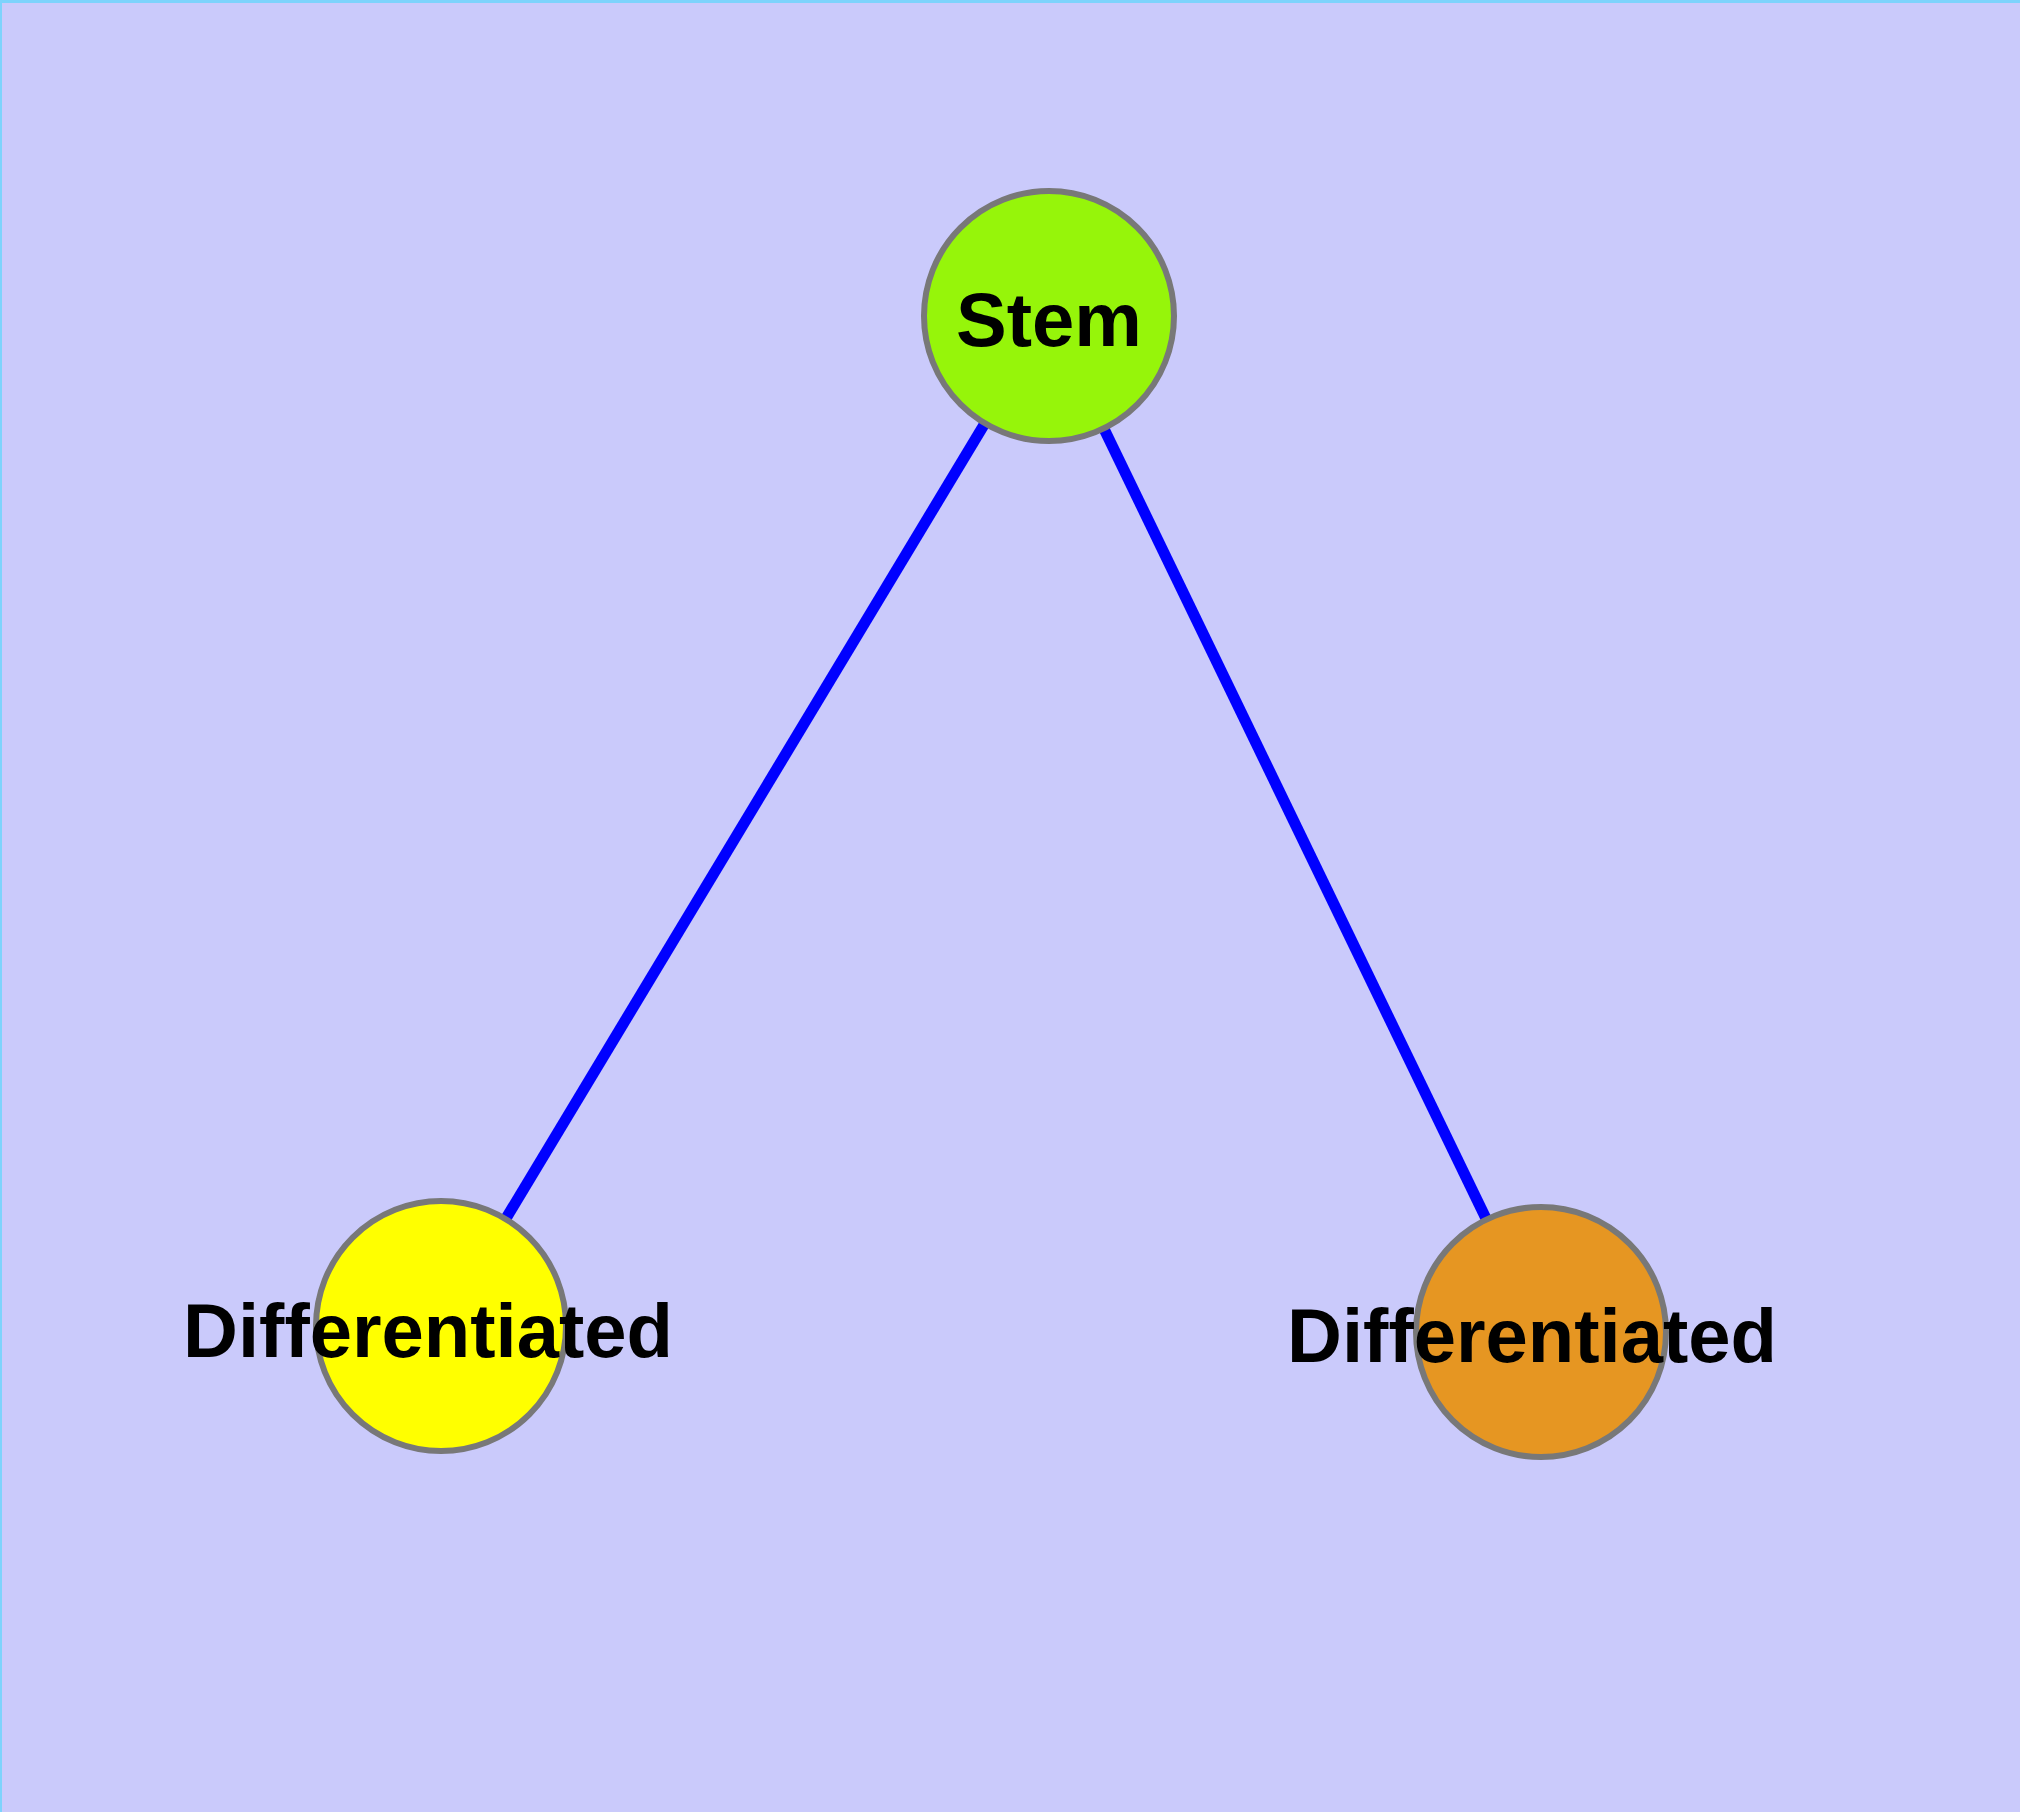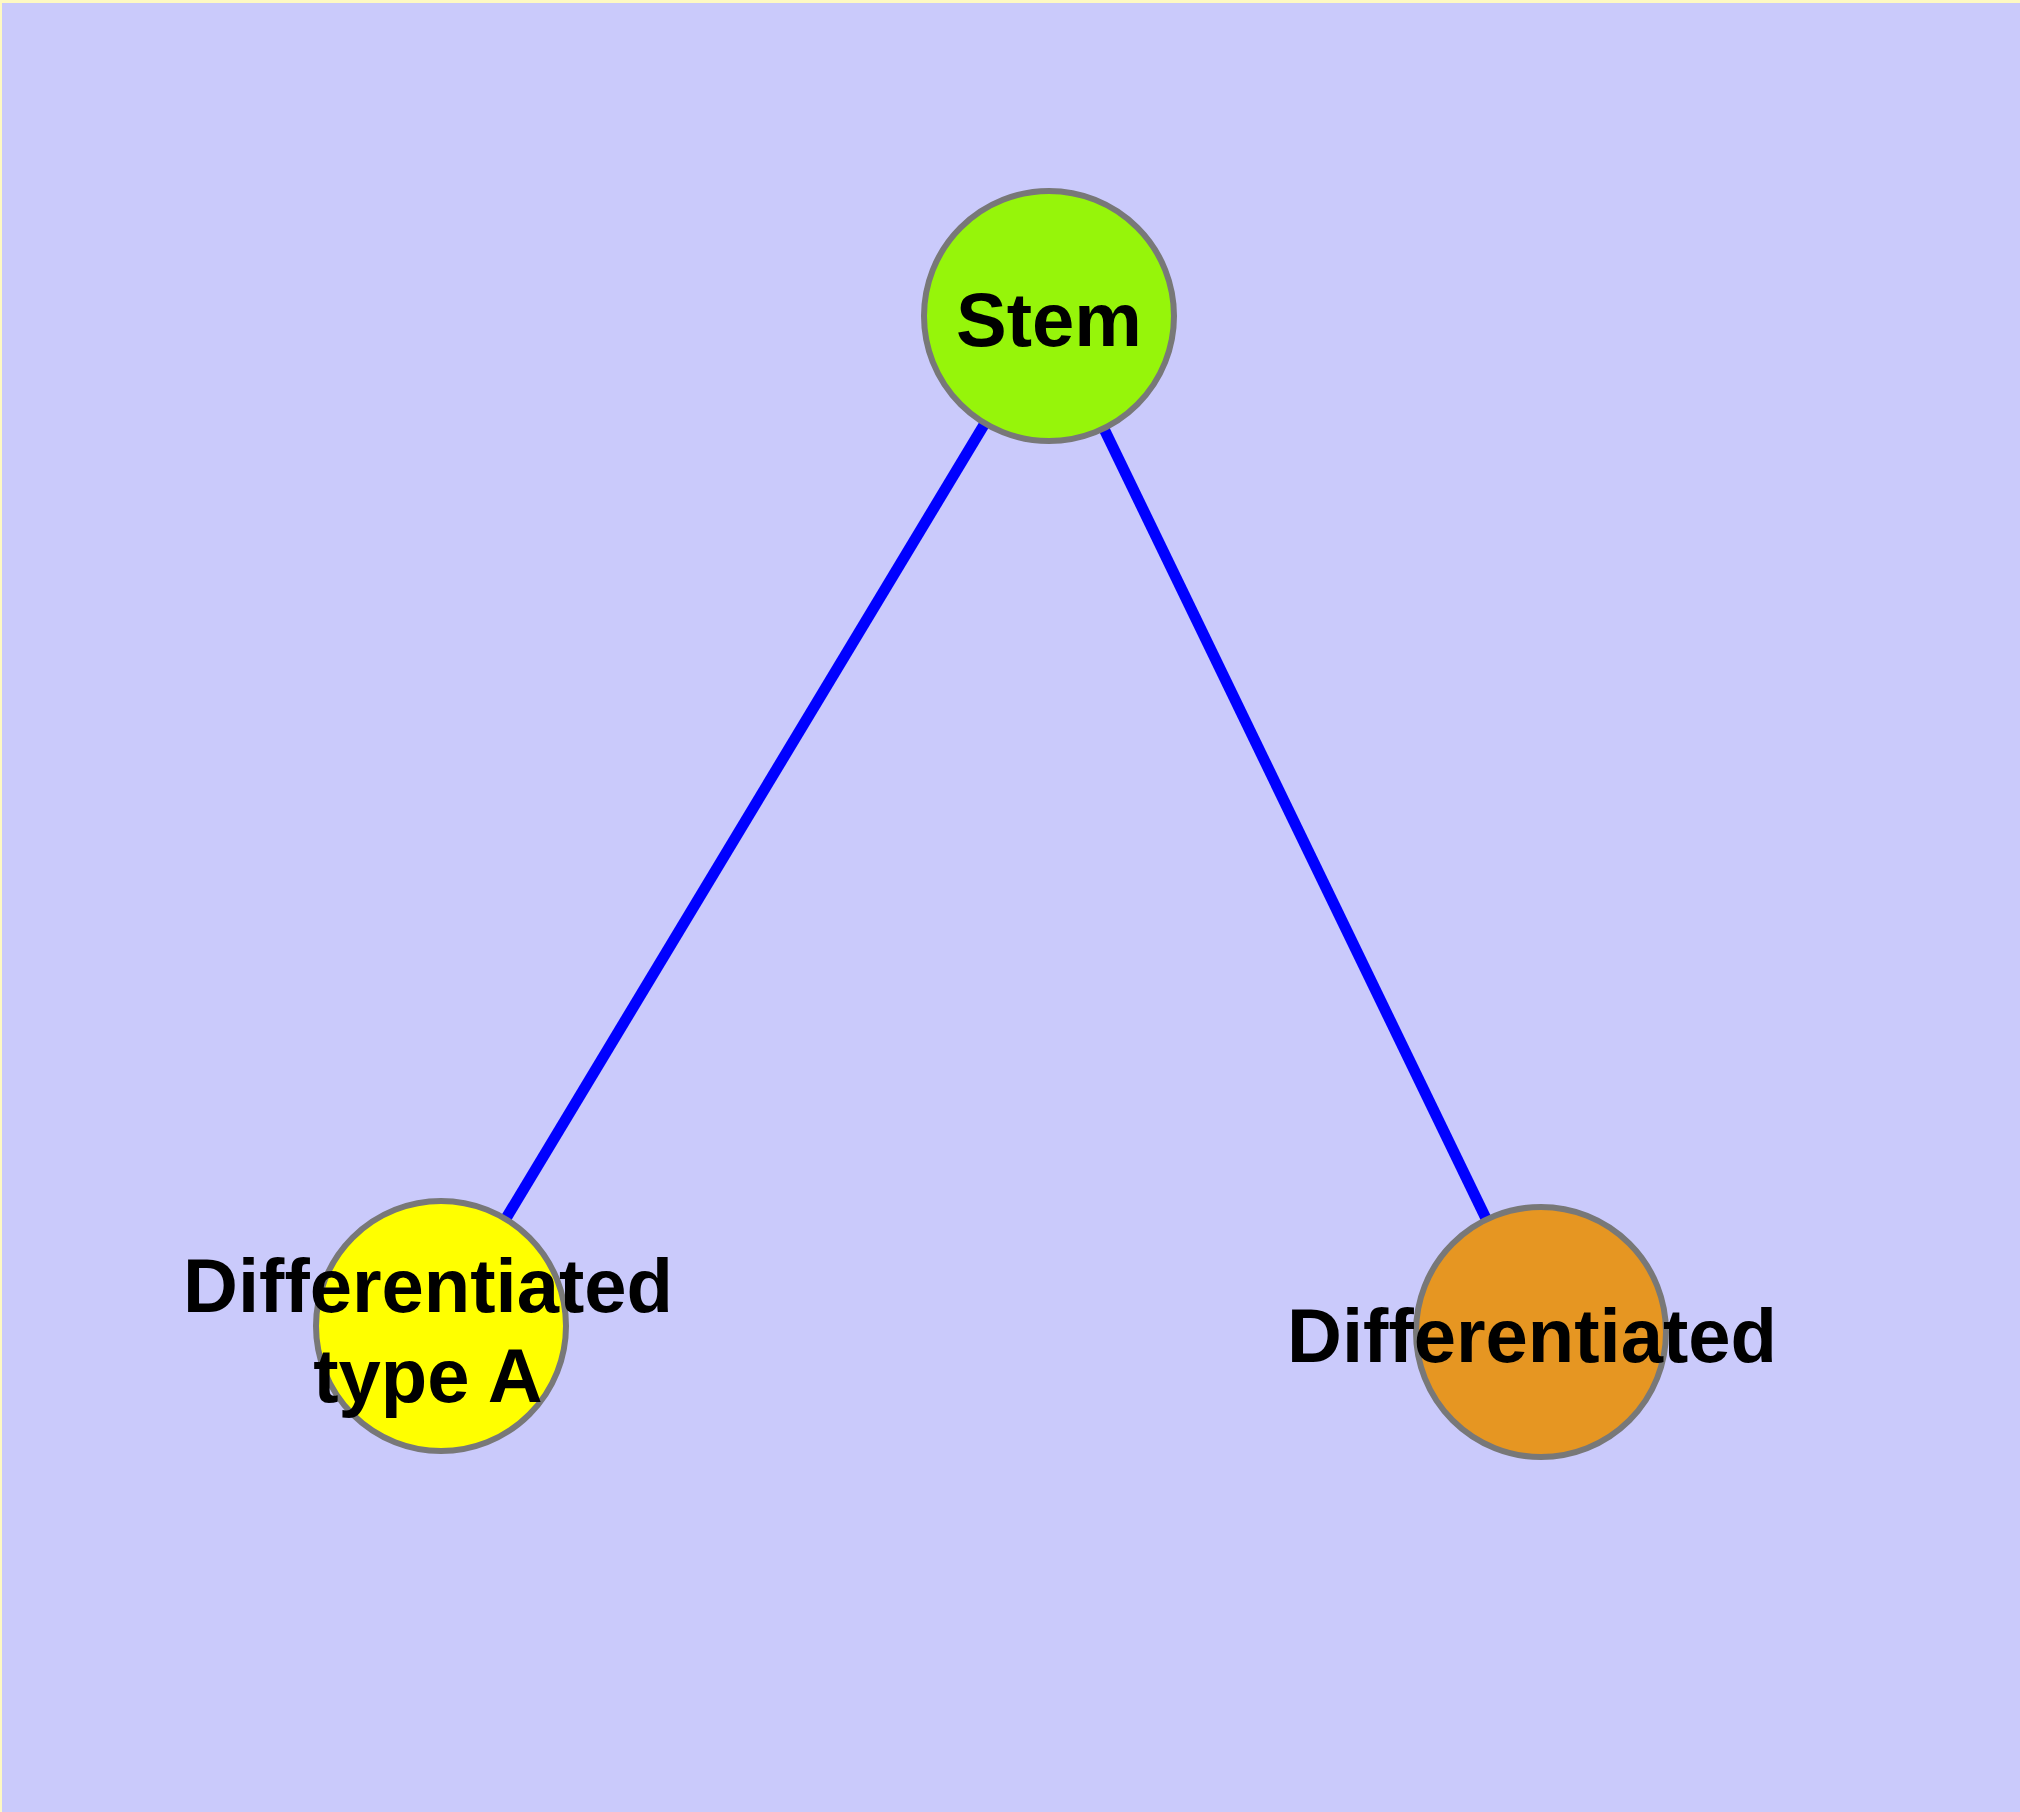--- a/index.html
+++ b/index.html
@@ -46,42 +46,41 @@
     letter-spacing: 0px;
     white-space: nowrap;
   }
   .label-stem   { left: 1049px; top: 320px;  }
   .label-type-a { left: 428px;  top: 1331px; }
   .label-type-b { left: 1532px; top: 1336px; }
 </style>
 </head>
 <body>
 
-<div class="page" style="background: #fef9c3;">
+<div class="page" style="background: #7dd3fc;">
 
   <div class="canvas-bg" style="background: rgb(202, 202, 251);"></div>
 
   <svg class="edge-layer" viewBox="0 0 2384 2138" xmlns="http://www.w3.org/2000/svg">
     <line x1="1238" y1="373" x2="520" y2="1565" stroke-width="13" stroke="#0000ff"></line>
     <line x1="1238" y1="373" x2="1818" y2="1572" stroke-width="13" stroke="#0000ff"></line>
   </svg>
 
   <div class="node node-stem" style="background: rgb(150, 245, 10); border-color: rgb(120, 120, 120);"></div>
 
   <div class="node node-type-a" style="background: rgb(255, 255, 0); border-color: rgb(120, 120, 120);"></div>
 
   <div class="node node-type-b" style="background: rgb(230, 150, 34); border-color: rgb(120, 120, 120);"></div>
 
   <div class="node-label label-stem" style="color: rgb(0, 0, 0);">
     <span>Stem</span>
   </div>
 
   <div class="node-label label-type-a" style="color: rgb(0, 0, 0);">
     <span>Differentiated</span><br>
-    <span>type A</span>
   </div>
 
   <div class="node-label label-type-b" style="color: rgb(0, 0, 0);">
     <span>Differentiated</span><br>
   </div>
 
 </div>
 
 
 </body></html>

